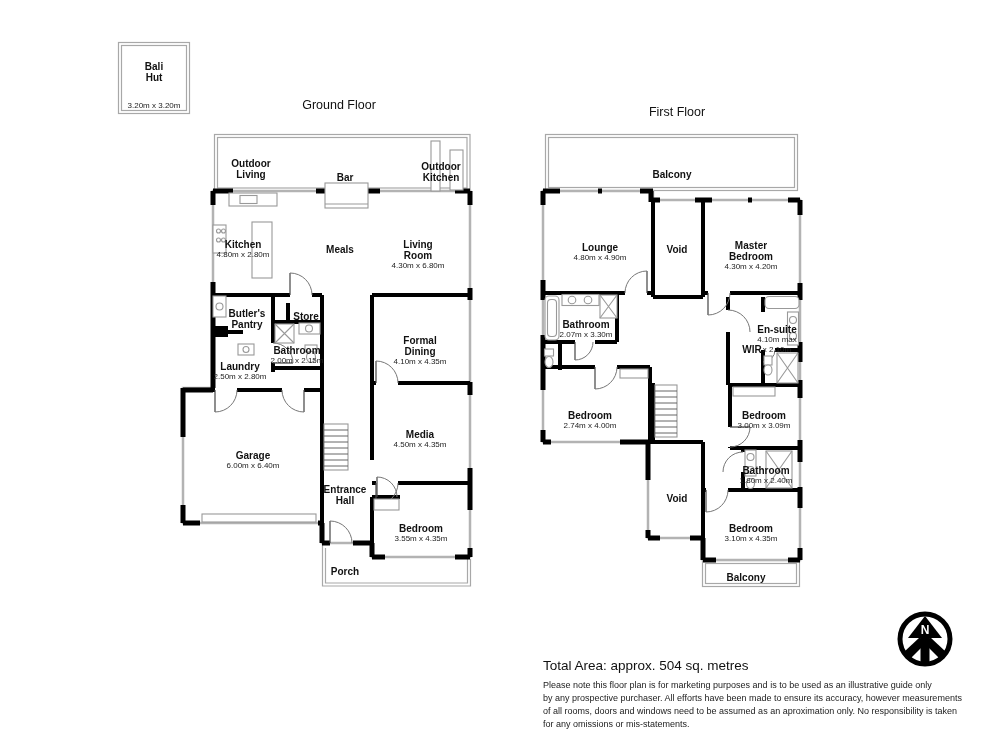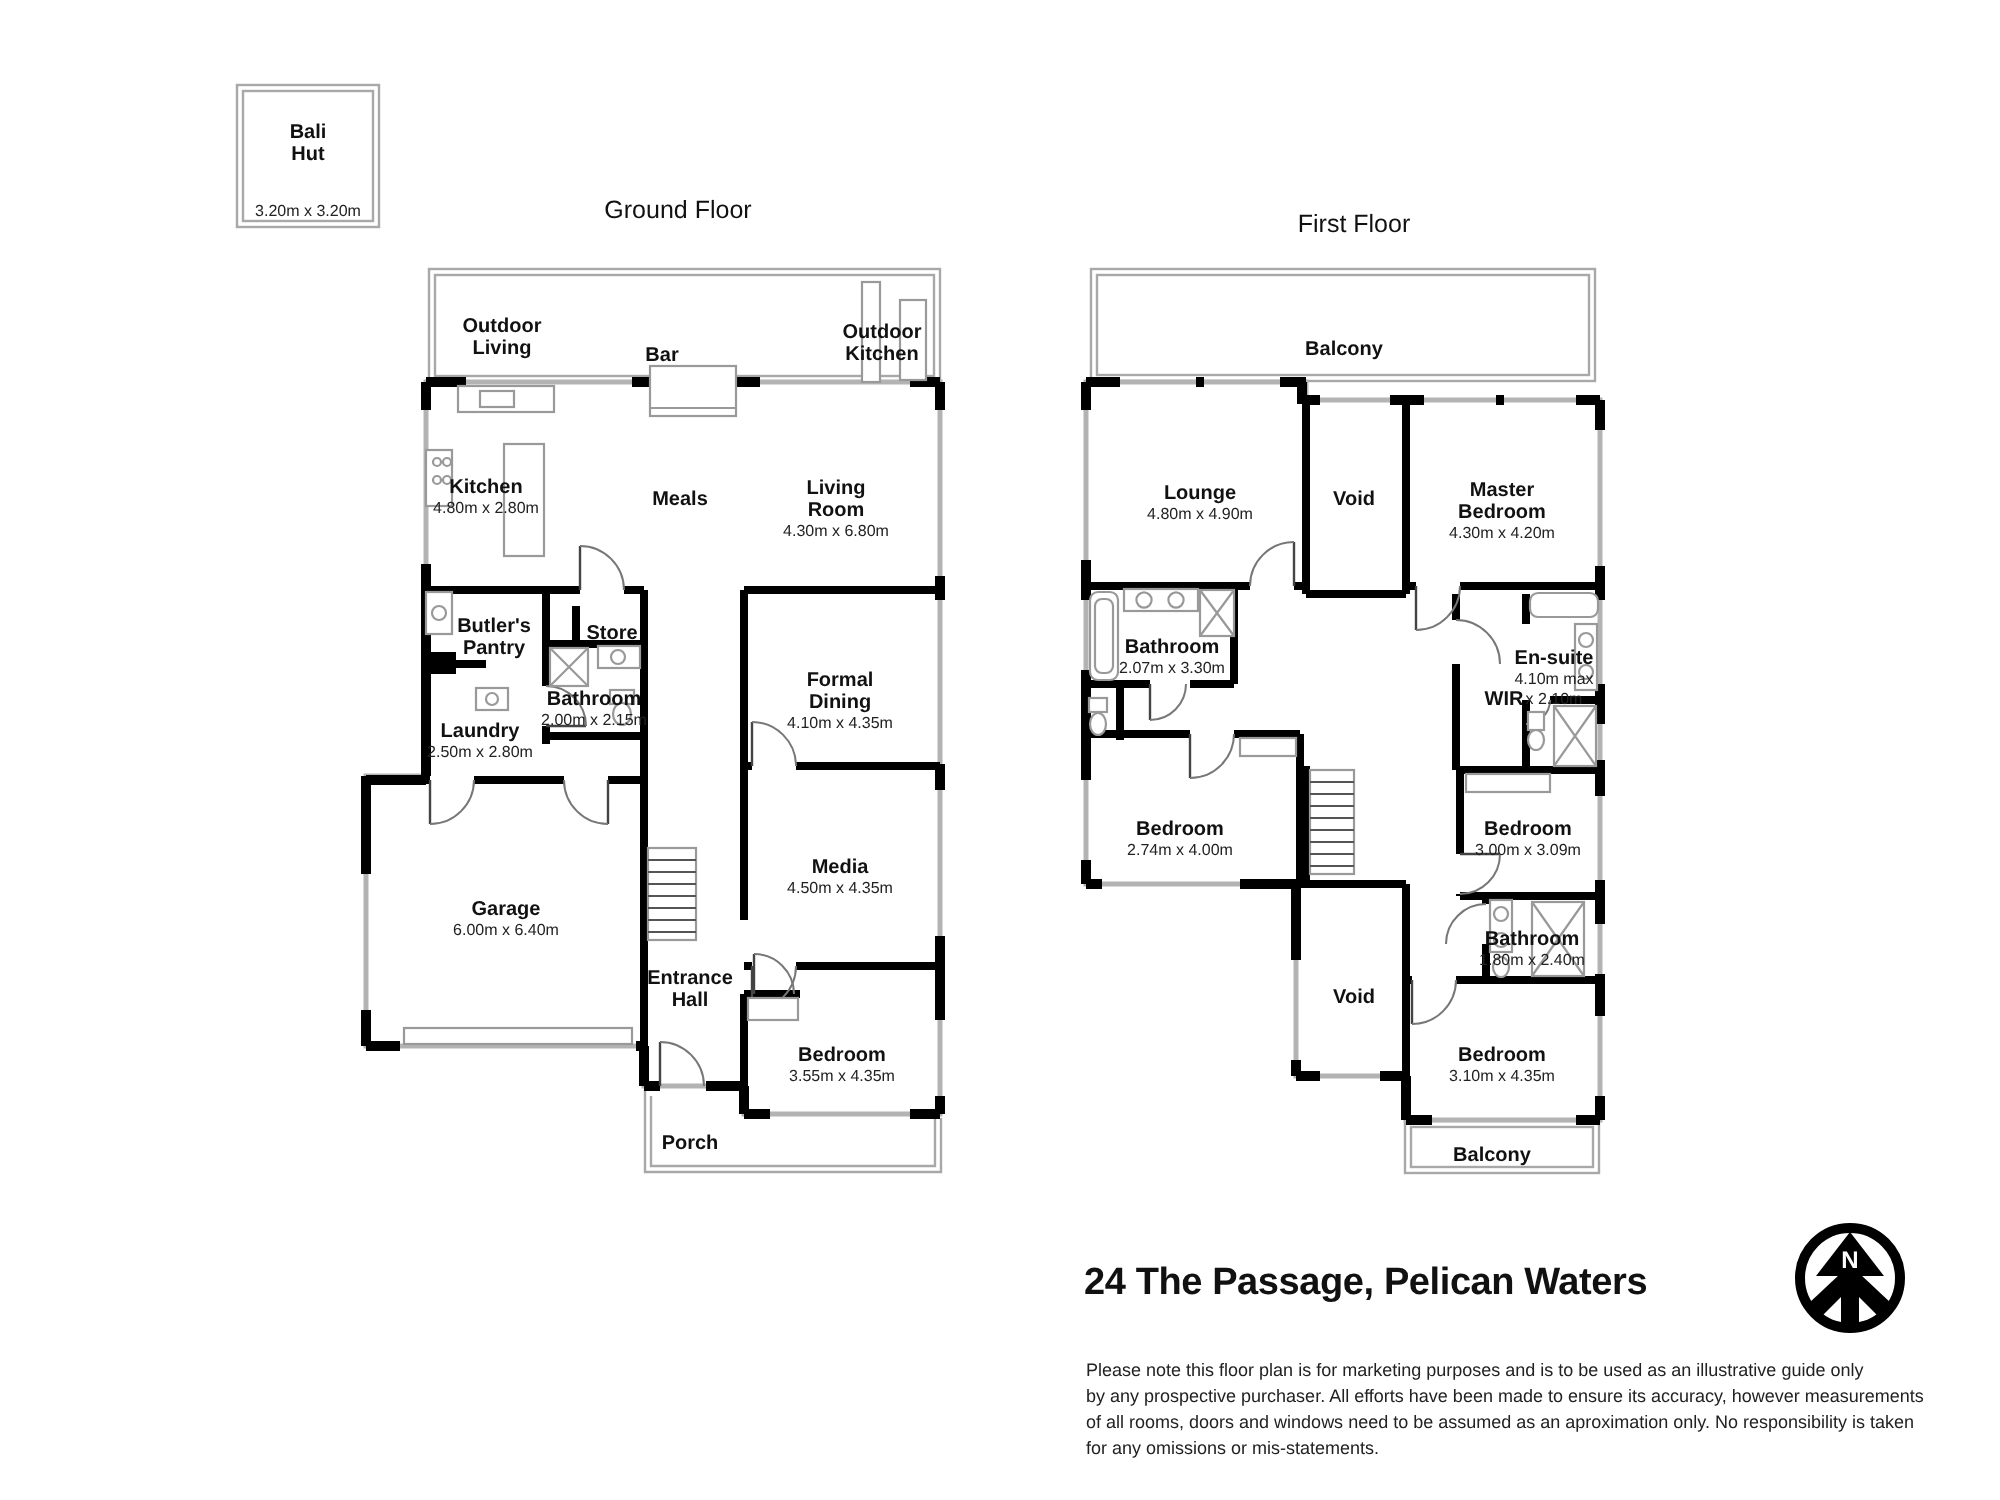--- a/index.html
+++ b/index.html
@@ -220,21 +220,21 @@
   <div class="floor-title" style="left:677px;top:112px">First Floor</div>
 
   <div class="lbl" style="left:154px;top:78px">
     <div class="rname">Bali
 Hut</div>
     <div class="rdims">3.20m x 3.20m</div>
   </div>
 
   <div class="lbl" style="left:251px;top:161px"><div class="rname">Outdoor
 Living</div></div>
-  <div class="lbl" style="left:331px;top:170px"><div class="rname">Bar</div></div>
+  <div class="lbl" style="left:345px;top:170px"><div class="rname">Bar</div></div>
   <div class="lbl" style="left:441px;top:164px"><div class="rname">Outdoor
 Kitchen</div></div>
   <div class="lbl" style="left:243px;top:241px"><div class="rname">Kitchen</div><div class="rdims">4.80m x 2.80m</div></div>
   <div class="lbl" style="left:340px;top:242px"><div class="rname">Meals</div></div>
   <div class="lbl" style="left:418px;top:247px"><div class="rname">Living
 Room</div><div class="rdims">4.30m x 6.80m</div></div>
   <div class="lbl" style="left:247px;top:311px"><div class="rname">Butler's
 Pantry</div></div>
   <div class="lbl" style="left:306px;top:309px"><div class="rname">Store</div></div>
   <div class="lbl" style="left:297px;top:347px"><div class="rname">Bathroom</div><div class="rdims">2.00m x 2.15m</div></div>
@@ -257,21 +257,21 @@
   <div class="lbl" style="left:752px;top:342px"><div class="rname">WIR</div></div>
   <div class="lbl" style="left:777px;top:331px"><div class="rname">En-suite</div><div class="rdims">4.10m max
 x 2.10m</div></div>
   <div class="lbl" style="left:590px;top:412px"><div class="rname">Bedroom</div><div class="rdims">2.74m x 4.00m</div></div>
   <div class="lbl" style="left:764px;top:412px"><div class="rname">Bedroom</div><div class="rdims">3.00m x 3.09m</div></div>
   <div class="lbl" style="left:766px;top:467px"><div class="rname">Bathroom</div><div class="rdims">1.80m x 2.40m</div></div>
   <div class="lbl" style="left:677px;top:491px"><div class="rname">Void</div></div>
   <div class="lbl" style="left:751px;top:525px"><div class="rname">Bedroom</div><div class="rdims">3.10m x 4.35m</div></div>
   <div class="lbl" style="left:746px;top:570px"><div class="rname">Balcony</div></div>
 
-  <div class="address">24 The Passage, Pelican Waters</div>
+  <div class="total">Total Area: approx. 504 sq. metres</div>
   <div class="disclaimer">Please note this floor plan is for marketing purposes and is to be used as an illustrative guide only
 by any prospective purchaser.  All efforts have been made to ensure its accuracy, however measurements
 of all rooms, doors and windows need to be assumed as an aproximation only. No responsibility is taken
 for any omissions or mis-statements.</div>
 
   <svg style="left:897px;top:611px" width="56" height="56" viewBox="0 0 56 56">
     <circle cx="28" cy="28" r="25" fill="#fff" stroke="#000" stroke-width="5"></circle>
     <polygon points="28,5 45,27 11,27" fill="#000"></polygon>
     <rect x="23.5" y="24" width="9" height="27" fill="#000"></rect>
     <polygon points="23,26 28,33 13,48 7,41" fill="#000"></polygon>

